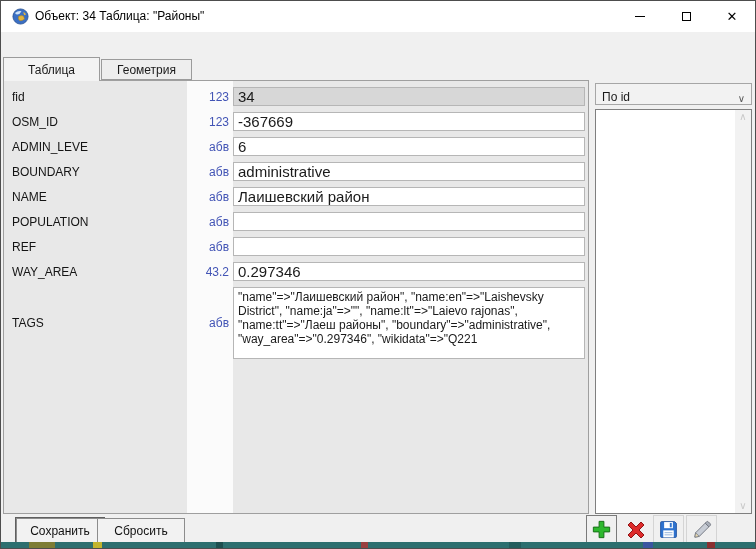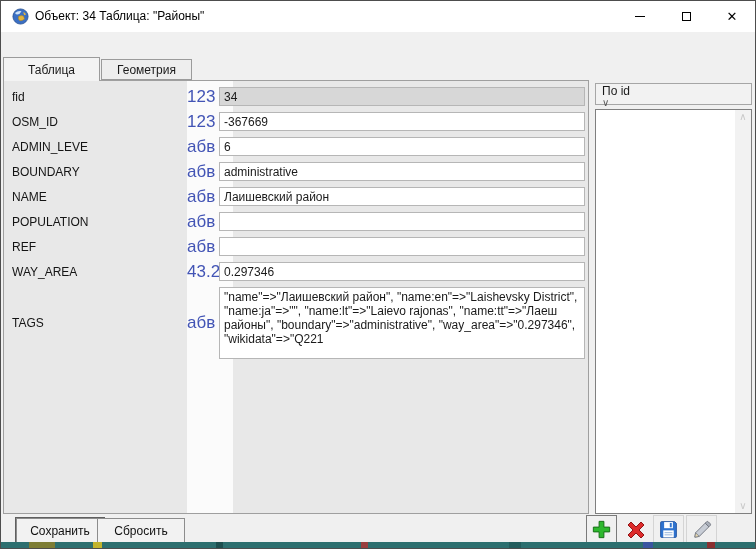--- a/index.html
+++ b/index.html
@@ -26,27 +26,27 @@
   .tab-active { left:2px; top:56px; width:97px; height:24px; background:#f3f3f3; border-bottom:none; z-index:3; }
   .tab-inactive { left:100px; top:58px; width:91px; height:21px; background:#eeeeee; z-index:1; }
 
   
   .attr-panel { position:absolute; left:2px; top:79px; width:586px; height:434px; border:1px solid #9f9f9f; background:#e8e8e8; z-index:2; overflow:hidden; }
   .gutter-bg { position:absolute; left:183px; top:0; bottom:0; width:46px; background:#fbfbfb; }
   .rows { position:absolute; left:0; top:0; right:0; padding-top:3px; }
   .attr-row { position:relative; display:flex; align-items:center; height:25px; padding-right:3px; }
   .attr-row.multiline { height:78px; }
   .row-label { width:183px; padding-left:8px; color:#141414; overflow:hidden; white-space:nowrap; }
-  .row-type { width:32px; text-align:right; padding-right:4px; color:#4254b5; font-size:17px; }
-  .row-input { flex:1; height:19px; border:1px solid #b6b6b6; background:#ffffff; font-family:"Liberation Sans",sans-serif; font-size:12px; padding:0 4px; color:#1a1a1a; outline:none; }
+  .row-type { width:46px; text-align:right; padding-right:4px; color:#4254b5; font-size:12px; }
+  .row-input { flex:1; height:19px; border:1px solid #b6b6b6; background:#ffffff; font-family:"Liberation Sans",sans-serif; font-size:15px; padding:0 4px; color:#1a1a1a; outline:none; }
   .row-input.readonly { background:#d7d7d7; }
   .tags-box { flex:1; height:72px; border:1px solid #b6b6b6; background:#ffffff; padding:2px 4px; font-size:12px; line-height:14px; overflow:hidden; word-break:break-word; }
 
   
-  .order-select { position:absolute; left:594px; top:82px; width:157px; height:22px; background:#f2f2f2; border:1px solid #a6a6a6; display:flex; align-items:flex-start; padding:0 6px; z-index:2;flex-direction:column; }
+  .order-select { position:absolute; left:594px; top:82px; width:157px; height:22px; background:#f2f2f2; border:1px solid #a6a6a6; display:flex; align-items:flex-end; padding:0 6px; z-index:2; }
   .order-select .sel-label { flex:1; }
   .chevron-down { color:#5a5a5a; font-size:10px; line-height:1; }
   .listbox { position:absolute; left:594px; top:108px; width:157px; height:405px; background:#ffffff; border:1px solid #7f7f7f; z-index:2; }
   .listbox .scrollbar { position:absolute; right:0; top:0; bottom:0; width:16px; background:#f2f2f2; display:flex; flex-direction:column; justify-content:space-between; align-items:center; padding:2px 0; }
   .scroll-arrow { color:#c9c9c9; font-size:10px; line-height:1; }
 
   
   .footer-btn { position:absolute; top:517px; height:25px; background:#f2f2f2; border:1px solid #8c8c8c; font-family:"Liberation Sans",sans-serif; font-size:12px; color:#111; display:flex; align-items:center; justify-content:center; }
   .btn-save { left:3px; width:88px; outline:1px solid #5f5f5f; outline-offset:0px;margin-left:12px; }
   .btn-reset { left:96px; width:88px; }

